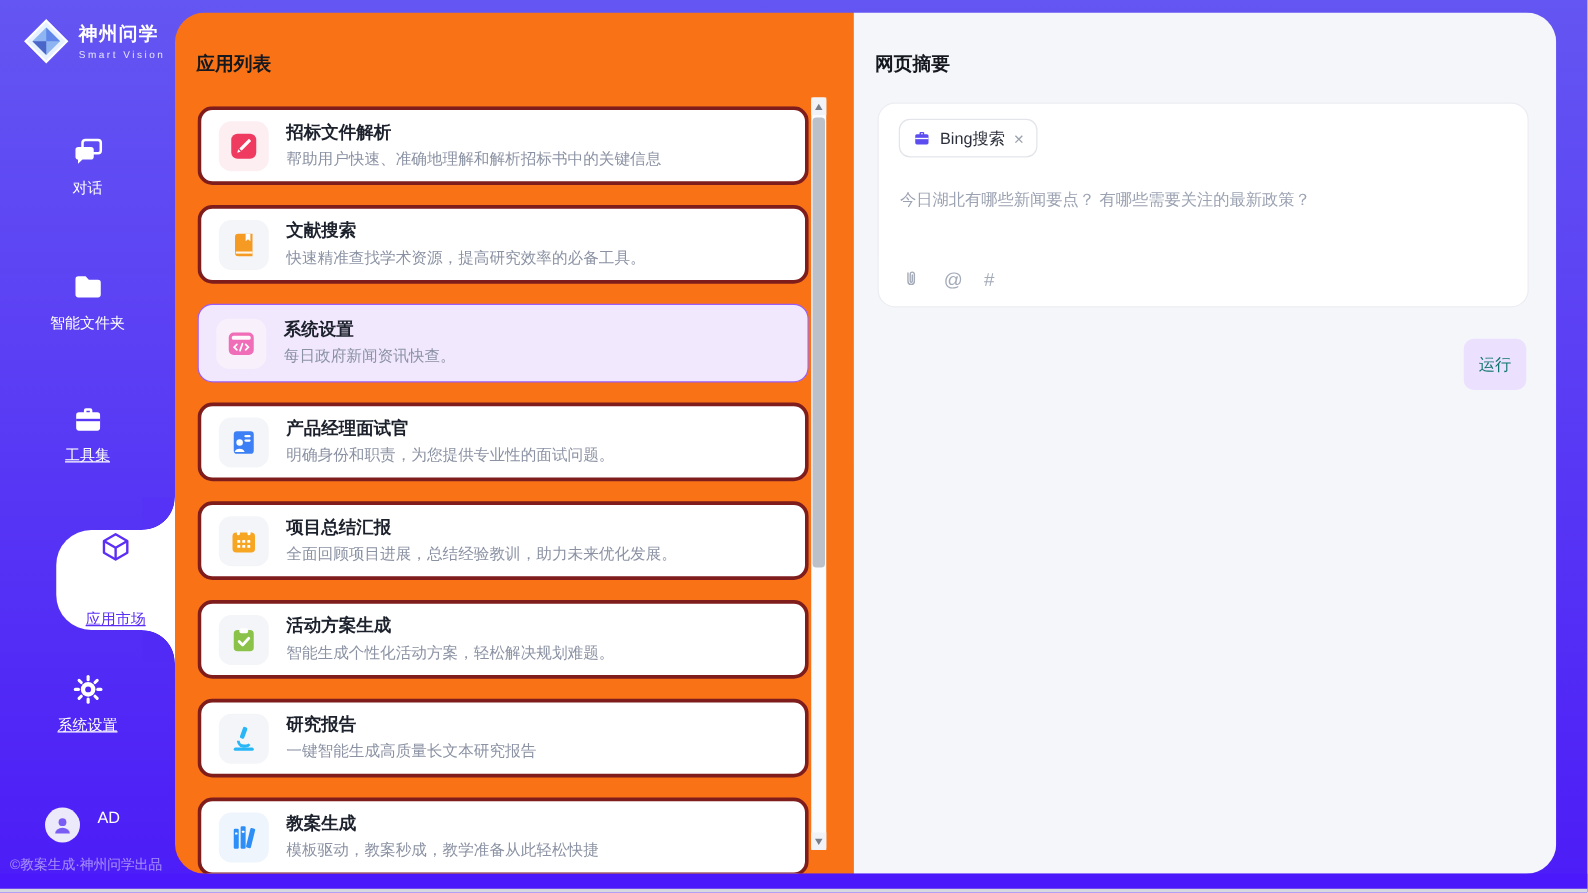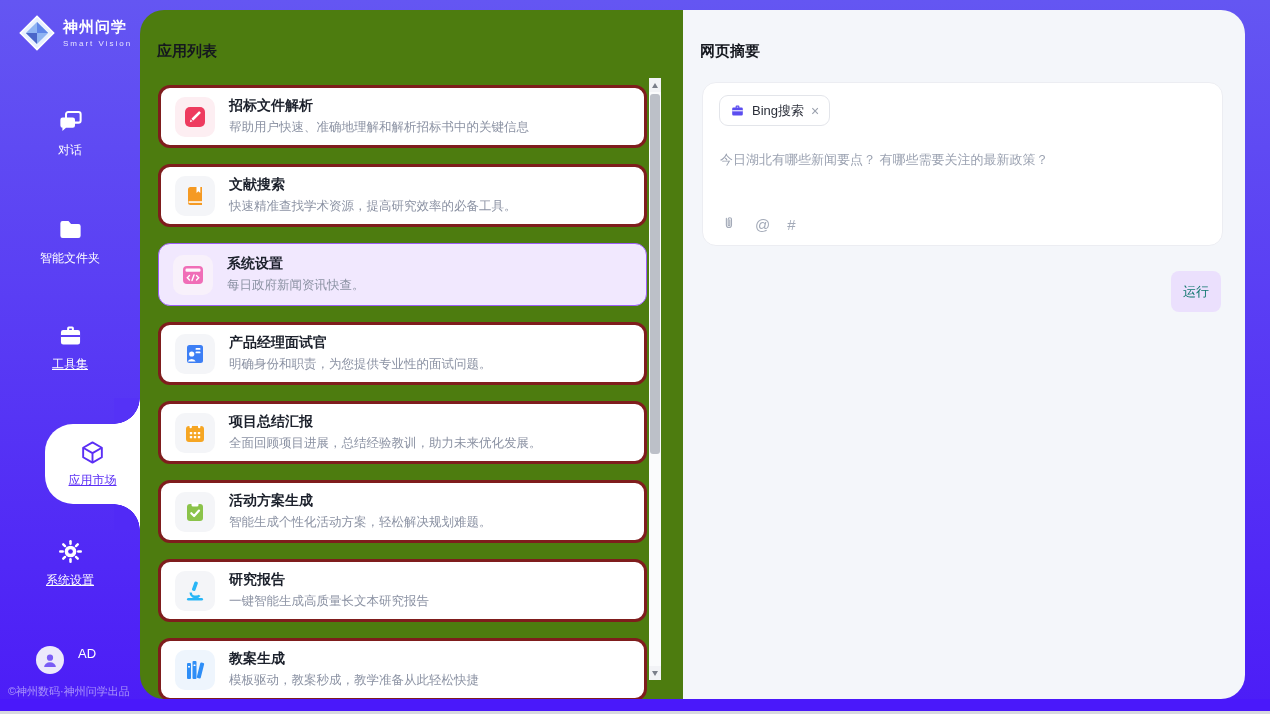--- a/index.html
+++ b/index.html
@@ -15,38 +15,38 @@
   .brand { position:absolute; left:18px; top:14px; display:flex; align-items:center; gap:7px; }
   .brand-txt .cn { color:#fff; font-size:15px; font-weight:bold; letter-spacing:1px; }
   .brand-txt .en { color:#e7e4ff; font-size:8px; letter-spacing:2px; margin-top:2px; }
 
   .nav-item { position:absolute; left:0; width:140px; display:flex; flex-direction:column; align-items:center; gap:7px; cursor:pointer; }
   .nav-item .lbl { color:#fff; font-size:12px; }
   .nav-item .lbl.u { text-decoration:underline; }
   .ni-1{top:108px;} .ni-2{top:216px;} .ni-3{top:322px;} .ni-5{top:538px;}
 
   .nav-active { position:absolute; left:25px; right:0; top:424px; height:80px; background:#fff;
-    border-radius:28px 0 0 28px; display:flex; flex-direction:column; align-items:center; justify-content:center; gap:6px; cursor:pointer;margin-left:20px; }
+    border-radius:28px 0 0 28px; display:flex; flex-direction:column; align-items:center; justify-content:space-between; gap:6px; cursor:pointer;margin-left:20px; }
   .nav-active::before { content:""; position:absolute; right:0; top:-26px; width:26px; height:26px;
     background:radial-gradient(circle 26px at 0 0,#5532f6 25.5px,#fff 26px); }
   .nav-active::after { content:""; position:absolute; right:0; bottom:-26px; width:26px; height:26px;
     background:radial-gradient(circle 26px at 0 100%,#512af6 25.5px,#fff 26px); }
   .nav-active .lbl { color:#5b2ff5; font-size:12px; text-decoration:underline; }
 
   .user-row { position:absolute; left:36px; top:646px; display:flex; gap:14px; }
   .avatar { width:28px; height:28px; border-radius:50%; background:#ece9fb; display:flex; align-items:center; justify-content:center; }
   .user-name { color:#fff; font-size:13px; }
   .copyright { position:absolute; left:8px; top:684px; width:132px; color:rgba(255,255,255,.5); font-size:11px; }
 
   
   .content { position:absolute; left:140px; top:10px; width:1105px; height:689px; display:flex; border-radius:24px; overflow:hidden; }
 
   .panel-title { font-size:15px; font-weight:bold; color:#15181f; }
 
-  .app-list { position:relative; width:543px; height:100%; background:#4d7c0f; flex:none; }
+  .app-list { position:relative; width:543px; height:100%; background:#f97316; flex:none; }
   .app-list .panel-title { position:absolute; left:17px; top:32px; }
   .cards { position:absolute; left:18px; top:75px; width:489px; bottom:0; overflow:hidden; }
   .card { display:flex; align-items:center; gap:14px; height:63px; margin-bottom:16px; padding:0 14px;
     border:3px solid #7f1d1d; border-radius:12px; background:#fff; cursor:pointer; }
   .card.selected { background:#f1e8fe; border:1.5px solid #9b5df6; }
   .tile { width:40px; height:40px; border-radius:10px; flex:none; display:flex; align-items:center; justify-content:center; }
   .card-title { font-size:14px; font-weight:bold; color:#1c212c; margin-bottom:4px; }
   .card-desc { font-size:12.5px; color:#8b92a3; }
 
   .scrollbar { position:absolute; right:22px; top:68px; width:12px; height:602px; background:#fafbfc; border-radius:2px; }
@@ -140,21 +140,21 @@
 
   <div class="user-row">
     <span class="avatar">
       <svg width="22" height="22" viewBox="0 0 24 24">
         <circle cx="12" cy="9.5" r="3.4" fill="#7a5cf5"></circle>
         <path d="M5.6 19.5 a6.4 5 0 0 1 12.8 0 z" fill="#7a5cf5"></path>
       </svg>
     </span>
     <span class="user-name">AD</span>
   </div>
-  <div class="copyright">©神州数码·神州问学出品</div>
+  <div class="copyright">©教案生成·神州问学出品</div>
 </aside>
 
 <main class="content">
 
   <section class="app-list">
     <h2 class="panel-title">应用列表</h2>
 
     <div class="cards">
 
       <div class="card">

